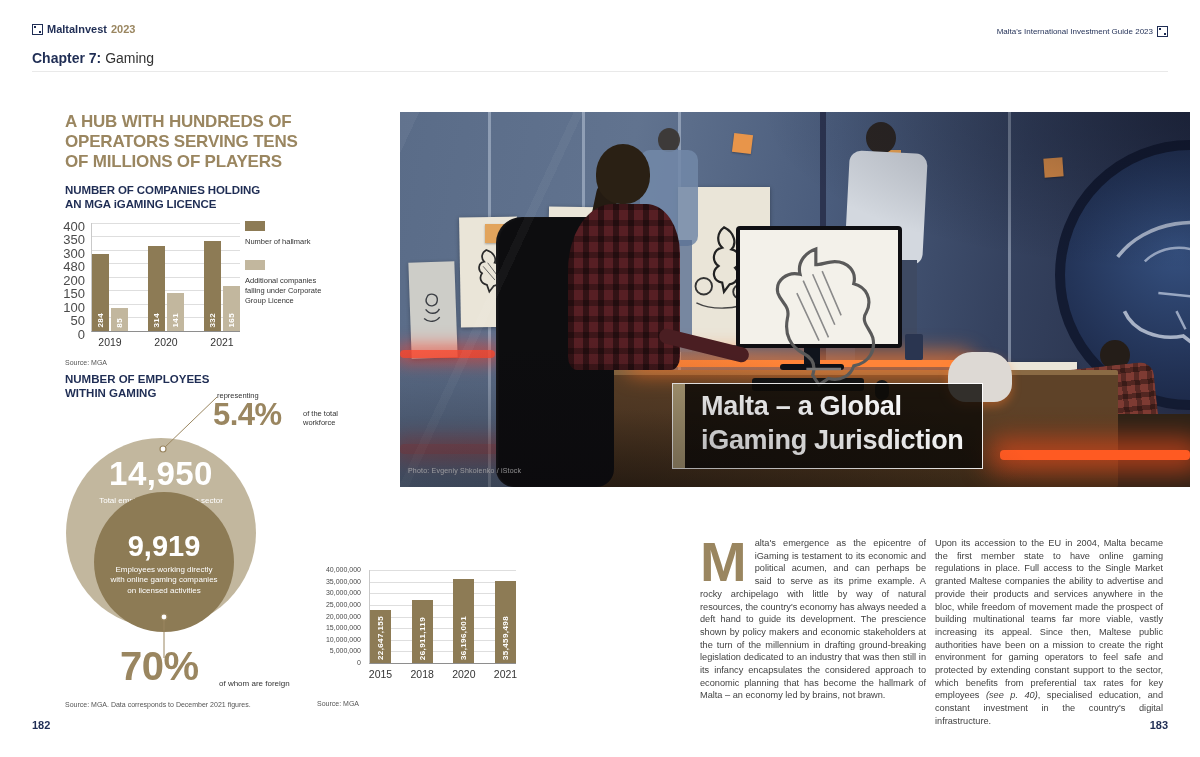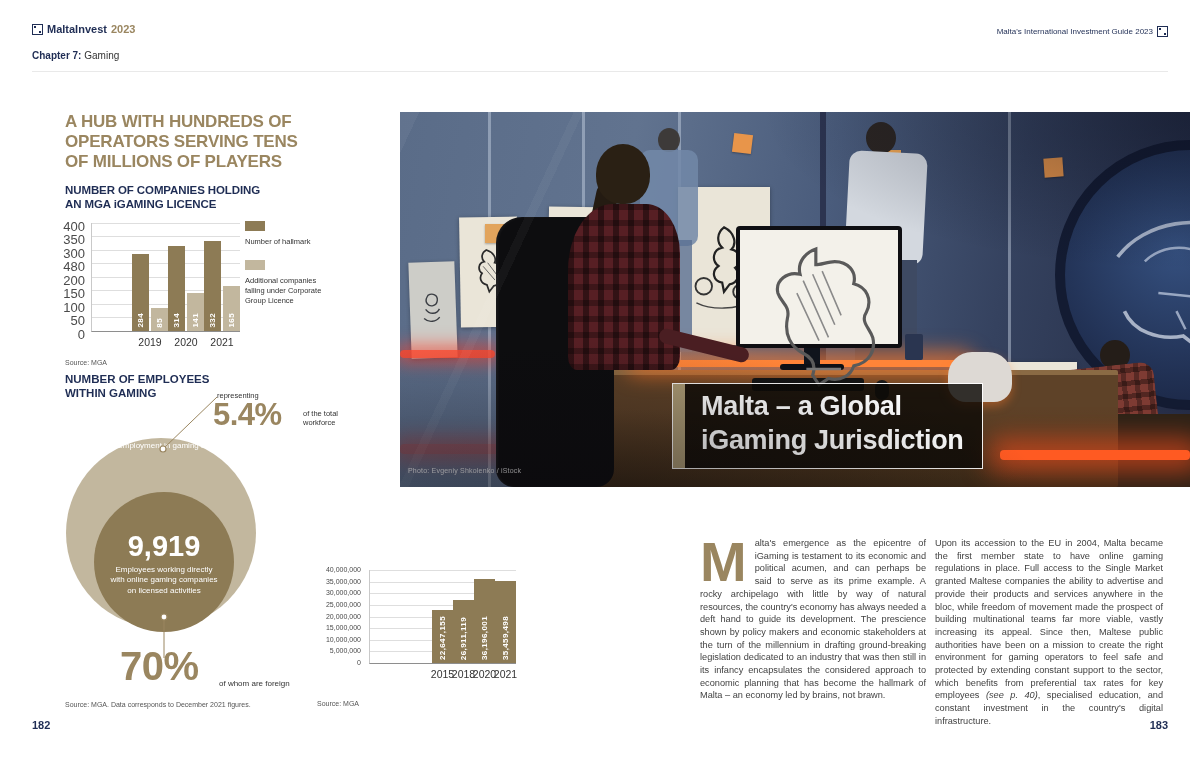--- a/index.html
+++ b/index.html
@@ -8,38 +8,38 @@
   .pre{white-space:pre-line;}
 
   
   .brand{position:absolute;left:32px;top:23px;font-size:11px;font-weight:800;color:#1f2d54;display:flex;align-items:center;gap:4px;}
   .brand .yr{color:#9a8660;}
   .sq-icon{width:9px;height:9px;border:1.4px solid #1f2d54;display:inline-block;position:relative;}
   .sq-icon:before{content:"";position:absolute;inset:1px;background:
       linear-gradient(#1f2d54,#1f2d54) 0 0/2px 2px no-repeat,
       linear-gradient(#1f2d54,#1f2d54) 100% 100%/2px 2px no-repeat;}
   .hdr-right{position:absolute;right:32px;top:26px;font-size:8px;color:#1f2d54;display:flex;align-items:center;gap:4px;}
-  .chapter{position:absolute;left:32px;top:50px;font-size:10px;color:#333;text-align:right;}
+  .chapter{position:absolute;left:32px;top:50px;font-size:14px;color:#333;text-align:right;}
   .chapter b{color:#1f2d54;font-weight:800;}
   .hairline{position:absolute;left:32px;right:32px;top:71px;height:1px;background:#e9e9e9;}
   .pageno{position:absolute;bottom:26px;font-size:11px;font-weight:800;color:#1f2d54;}
   .pageno.l{left:32px}.pageno.r{right:32px}
 
   
   .headline{position:absolute;left:65px;top:112px;width:280px;font-size:17px;line-height:1.18;
             font-weight:800;color:#9a8660;letter-spacing:-.2px;}
 
   .chart{position:absolute;}
   .chart-title{font-size:11.5px;font-weight:800;color:#1f2d54;line-height:1.26;letter-spacing:-.1px;}
   .chart-body{position:relative;}
   .yaxis{position:absolute;left:0;top:0;bottom:0;}
   .ytick{position:absolute;right:4px;font-size:13px;color:#4a4a4a;}
   .plot{position:absolute;border-left:1px solid #c9c9c9;border-bottom:1px solid #8e8e8e;}
   .gridline{position:absolute;left:0;right:0;height:1px;background:#dedede;}
-  .groups{position:absolute;left:0;right:0;top:0;bottom:0;display:flex;align-items:flex-end;justify-content:flex-end;}
+  .groups{position:absolute;left:0;right:0;top:0;bottom:0;display:flex;align-items:flex-end;justify-content:space-between;}
   .group{position:relative;display:flex;align-items:flex-end;gap:2px;height:100%;}
   .bar{position:relative;width:var(--bar-w,17px);}
   .bar-label{position:absolute;left:0;right:0;bottom:3px;display:flex;justify-content:center;}
   .bar-label span{writing-mode:vertical-rl;transform:rotate(180deg);font-size:8px;font-weight:700;color:#fff;letter-spacing:.4px;white-space:nowrap;}
   .xlabel{position:absolute;top:100%;margin-top:5px;left:50%;transform:translateX(-50%);font-size:10.5px;color:#333;white-space:nowrap;}
   .chart-source{font-size:7px;color:#555;}
   .legend{position:absolute;}
   .legend-item{margin-bottom:13px;}
   .legend-swatch{display:block;width:20px;height:10px;margin-bottom:6px;}
   .legend-label{font-size:7.5px;line-height:1.32;color:#333;width:78px;display:block;}
@@ -220,20 +220,21 @@
   </div>
 
   <div class="emp-title pre">NUMBER OF EMPLOYEES
 WITHIN GAMING</div>
   <div class="stat1-rep">representing</div>
   <div class="stat1-val">5.4%</div>
   <div class="stat1-suffix pre">of the total
 workforce</div>
 
   <div class="circle c-outer">
+    <span class="big">14,950</span>
     <span class="lbl">Total employment in gaming sector</span>
   </div>
   <div class="circle c-inner">
     <span class="big">9,919</span>
     <span class="lbl pre">Employees working directly
 with online gaming companies
 on licensed activities</span>
   </div>
 
   <svg class="conn" style="left:60px;top:390px;" width="170" height="70">

